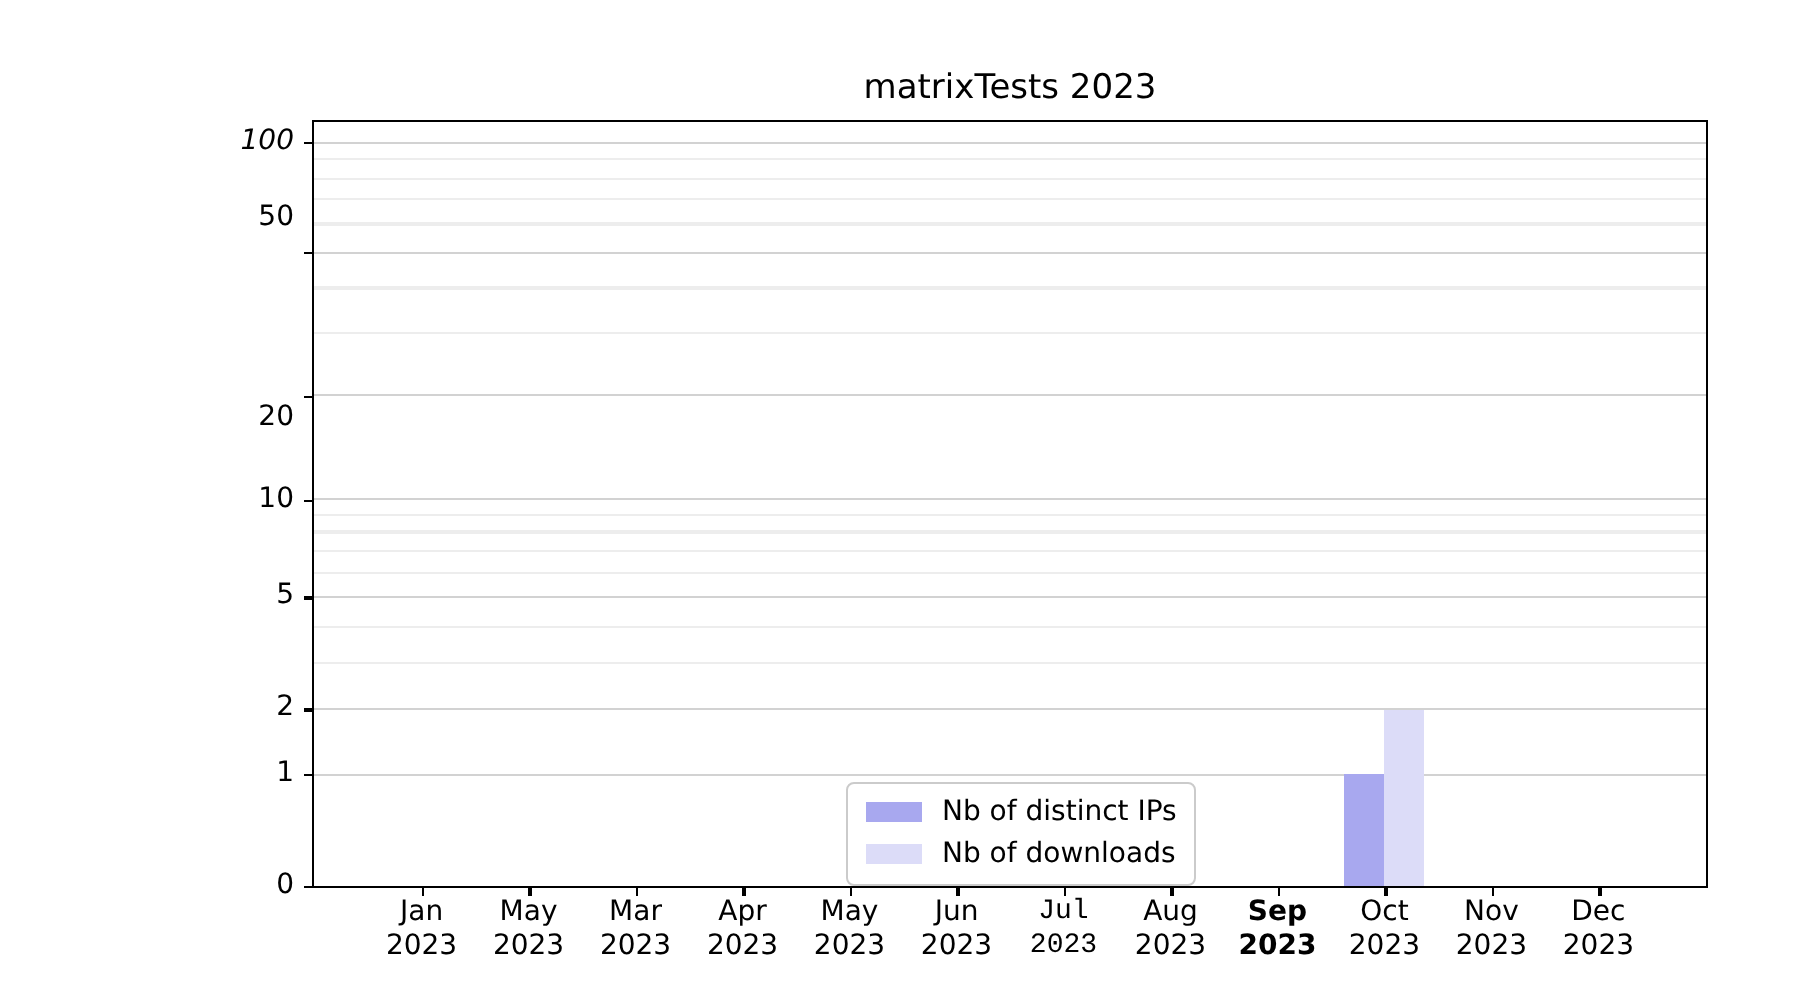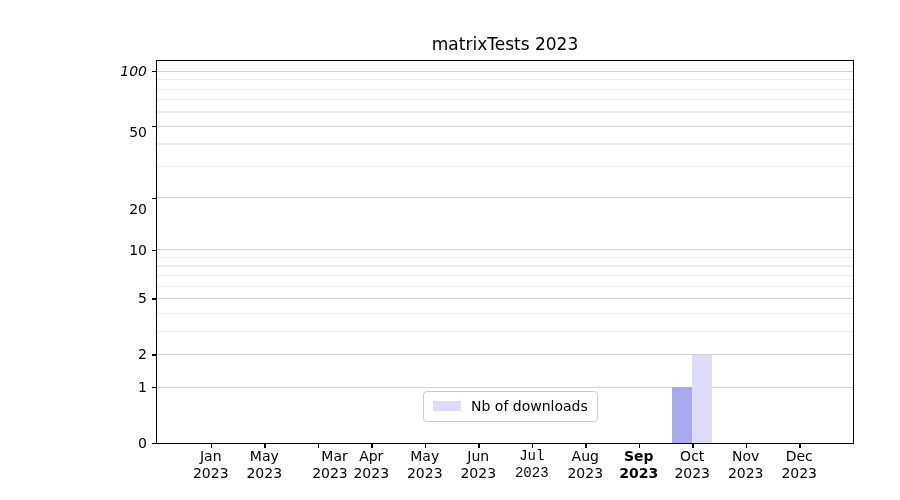--- a/index.html
+++ b/index.html
@@ -72,57 +72,61 @@
         <div class="gridline major" style="top: 136.229px;"></div>
         <div class="gridline major" style="top: 64.7751px;"></div>
         <div class="gridline major" style="top: 9.75025px;"></div>
       </div>
     <div id="bars">
         <div class="bar" title="Nb of distinct IPs: 1" style="left: 514.923px; width: 20px; height: 55.8183px; background: rgb(168, 168, 239);"></div>
         <div class="bar" title="Nb of downloads: 2" style="left: 534.923px; width: 20px; height: 88.4698px; background: rgb(220, 220, 248);"></div>
       </div>
     <div class="legend" id="legend">
         <div class="legend-row">
+          <div class="legend-swatch" style="background: rgb(168, 168, 239);"></div>
+          <div class="legend-label">Nb of distinct IPs</div>
+        </div>
+        <div class="legend-row">
           <div class="legend-swatch" style="background: rgb(220, 220, 248);"></div>
           <div class="legend-label">Nb of downloads</div>
         </div>
       </div>
   </div>
 
   <div id="yaxis">
       <div class="ytick-mark" style="left: 109px; top: 442.7px;"></div>
       <div class="ytick-label" style="top: 442.7px;">0</div>
       <div class="ytick-mark" style="left: 109px; top: 386.882px;"></div>
       <div class="ytick-label" style="top: 386.882px;">1</div>
       <div class="ytick-mark" style="left: 109px; top: 354.23px;"></div>
       <div class="ytick-label" style="top: 354.23px;">2</div>
       <div class="ytick-mark" style="left: 109px; top: 298.412px;"></div>
       <div class="ytick-label" style="top: 298.412px;">5</div>
       <div class="ytick-mark" style="left: 109px; top: 249.601px;"></div>
       <div class="ytick-label" style="top: 249.601px;">10</div>
       <div class="ytick-mark" style="left: 109px; top: 197.529px;"></div>
       <div class="ytick-label" style="top: 209px;">20</div>
       <div class="ytick-mark" style="left: 109px; top: 126.075px;"></div>
-      <div class="ytick-label" style="top: 132px;">50</div>
+      <div class="ytick-label" style="top: 109px;">50</div>
       <div class="ytick-mark" style="left: 109px; top: 71.0503px;"></div>
       <div class="ytick-label" style="top: 71.0503px; font-style: italic;">100</div>
     </div>
   <div id="xaxis">
       <div class="xtick-mark" style="left: 167.792px; top: 444px;"></div>
       <div class="xtick-label" style="left: 137.792px;">
         <div class="">Jan</div>
         <div class="">2023</div>
       </div>
       <div class="xtick-mark" style="left: 221.285px; top: 444px;"></div>
       <div class="xtick-label" style="left: 191.285px;">
         <div class="">May</div>
         <div class="">2023</div>
       </div>
       <div class="xtick-mark" style="left: 274.777px; top: 444px;"></div>
-      <div class="xtick-label" style="left: 244.777px; text-align: right;">
+      <div class="xtick-label" style="left: 244.777px;">
         <div class="">Mar</div>
         <div class="">2023</div>
       </div>
       <div class="xtick-mark" style="left: 328.269px; top: 444px;"></div>
       <div class="xtick-label" style="left: 298.269px;">
         <div class="">Apr</div>
         <div class="">2023</div>
       </div>
       <div class="xtick-mark" style="left: 381.762px; top: 444px;"></div>
       <div class="xtick-label" style="left: 351.762px;">

